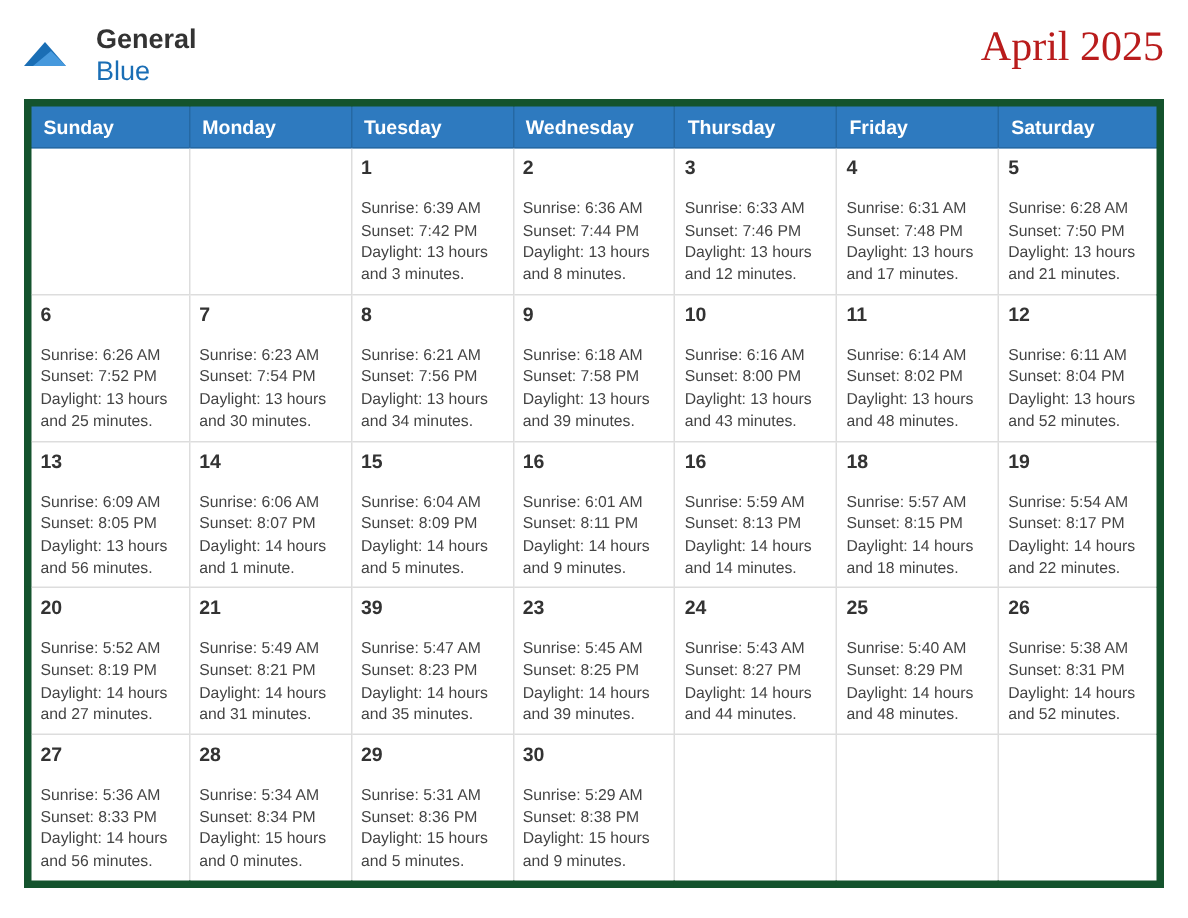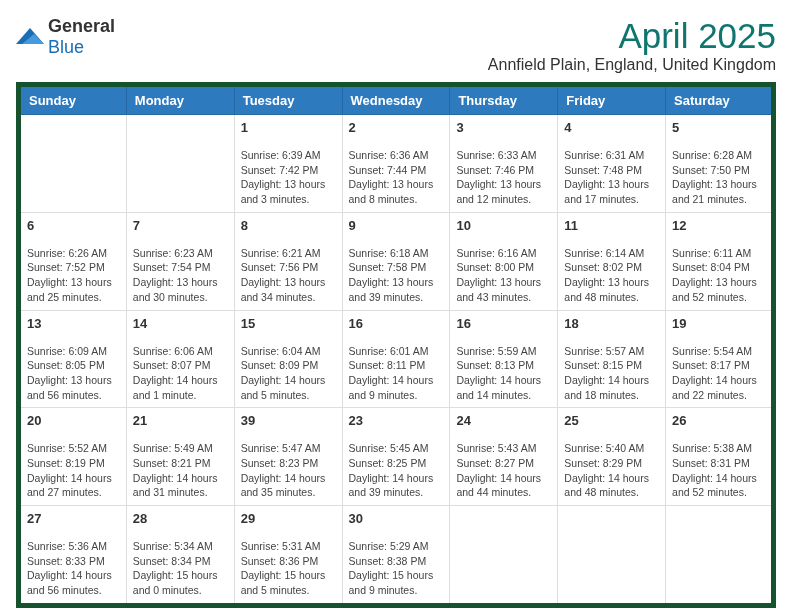--- a/index.html
+++ b/index.html
@@ -12,43 +12,44 @@
     }
     .header-area {
       display: flex;
       justify-content: space-between;
       align-items: flex-start;
       margin-bottom: 8px;
     }
     .logo {
       display: flex;
       align-items: center;
-      gap: 4px;
+      gap: 20px;
     }
     .logo-text-general {
       font-size: 18px;
       font-weight: bold;
       color: #333;
     }
     .logo-text-blue {
       font-size: 18px;
       font-weight: normal;
       color: #1a6eb5;
     }
     .logo-icon {
       width: 28px;
       height: 22px;
     }
     .title-area {
       text-align: right;
     }
     .month-title {
-      font-size: 35px;
+      font-size: 28px;
       font-weight: normal;
-      color: #0f766e;
+      color: #b91c1c;
+      font-family: Liberation Serif, serif;
     }
     .location-title {
       font-size: 16px;
       color: #333;
     }
     .calendar {
       width: 100%;
       border-collapse: collapse;
       border: 5px solid #14532d;
     }
@@ -95,21 +96,20 @@
       <polygon points="0,18 14,2 28,18" fill="#1a6eb5"></polygon>
       <polygon points="6,18 18,8 28,18" fill="#5aabee" opacity="0.7"></polygon>
     </svg>
     <div>
       <span class="logo-text-general">General</span><br>
       <span class="logo-text-blue">Blue</span>
     </div>
   </div>
   <div class="title-area">
     <div class="month-title">April 2025</div>
-    <div class="location-title">Annfield Plain, England, United Kingdom</div>
   </div>
 </div>
 
 <table class="calendar">
   <thead>
     <tr>
     <th>Sunday</th>
         <th>Monday</th>
         <th>Tuesday</th>
         <th>Wednesday</th>

